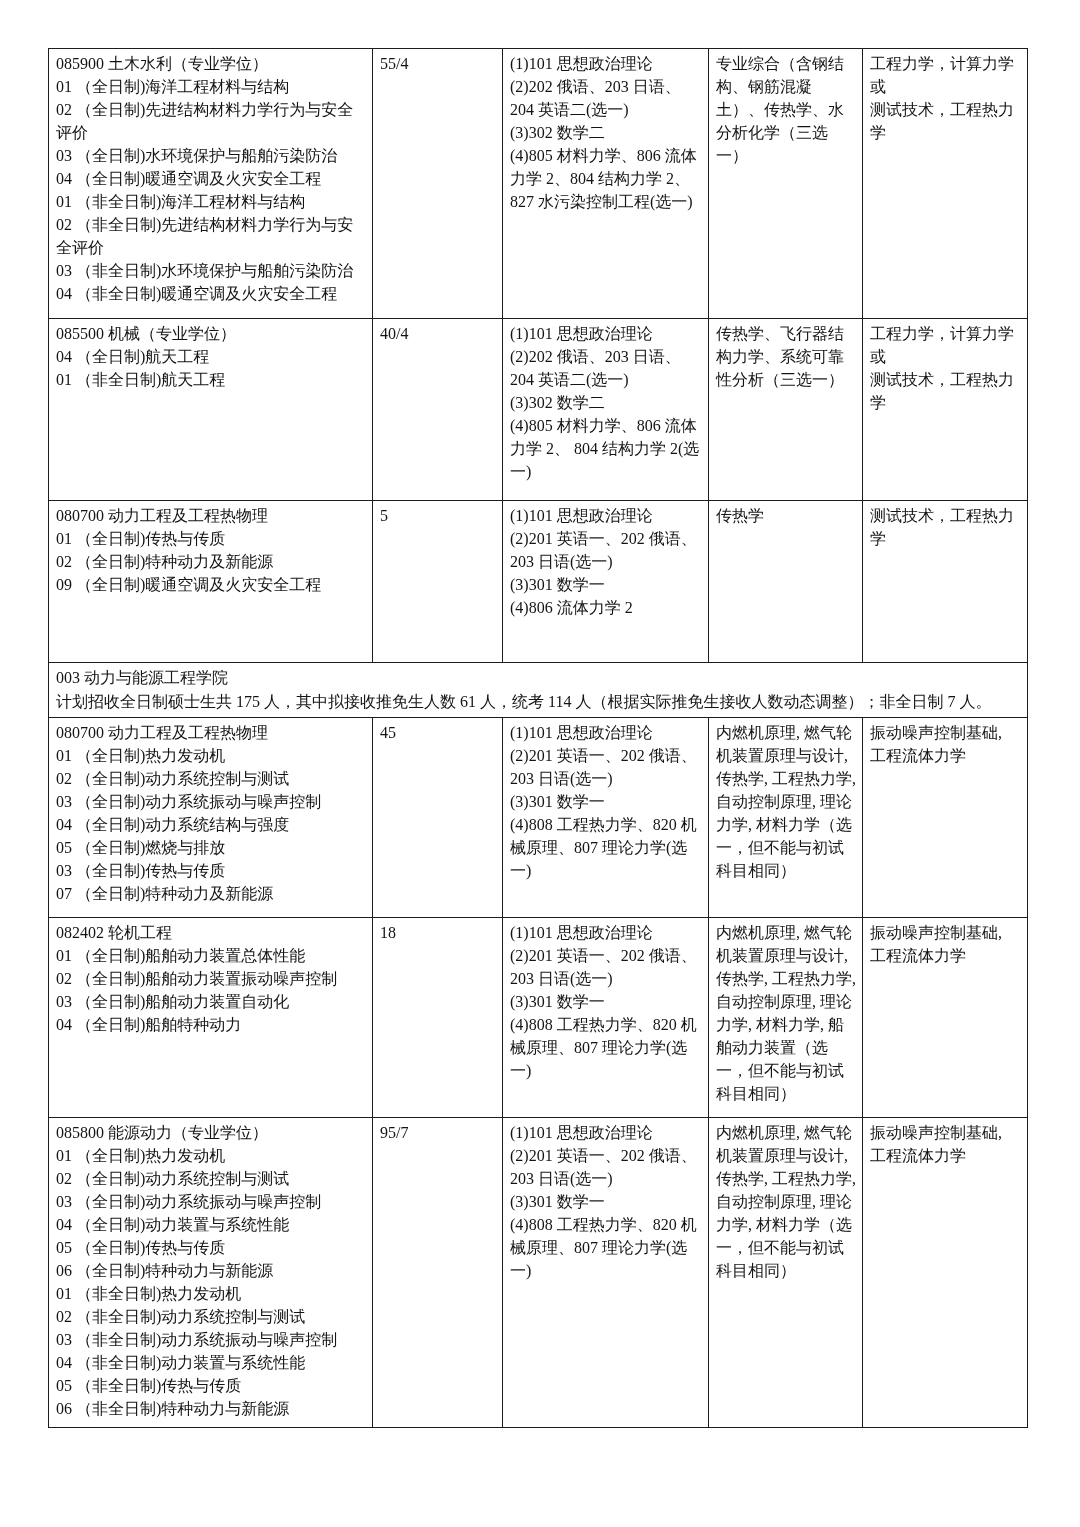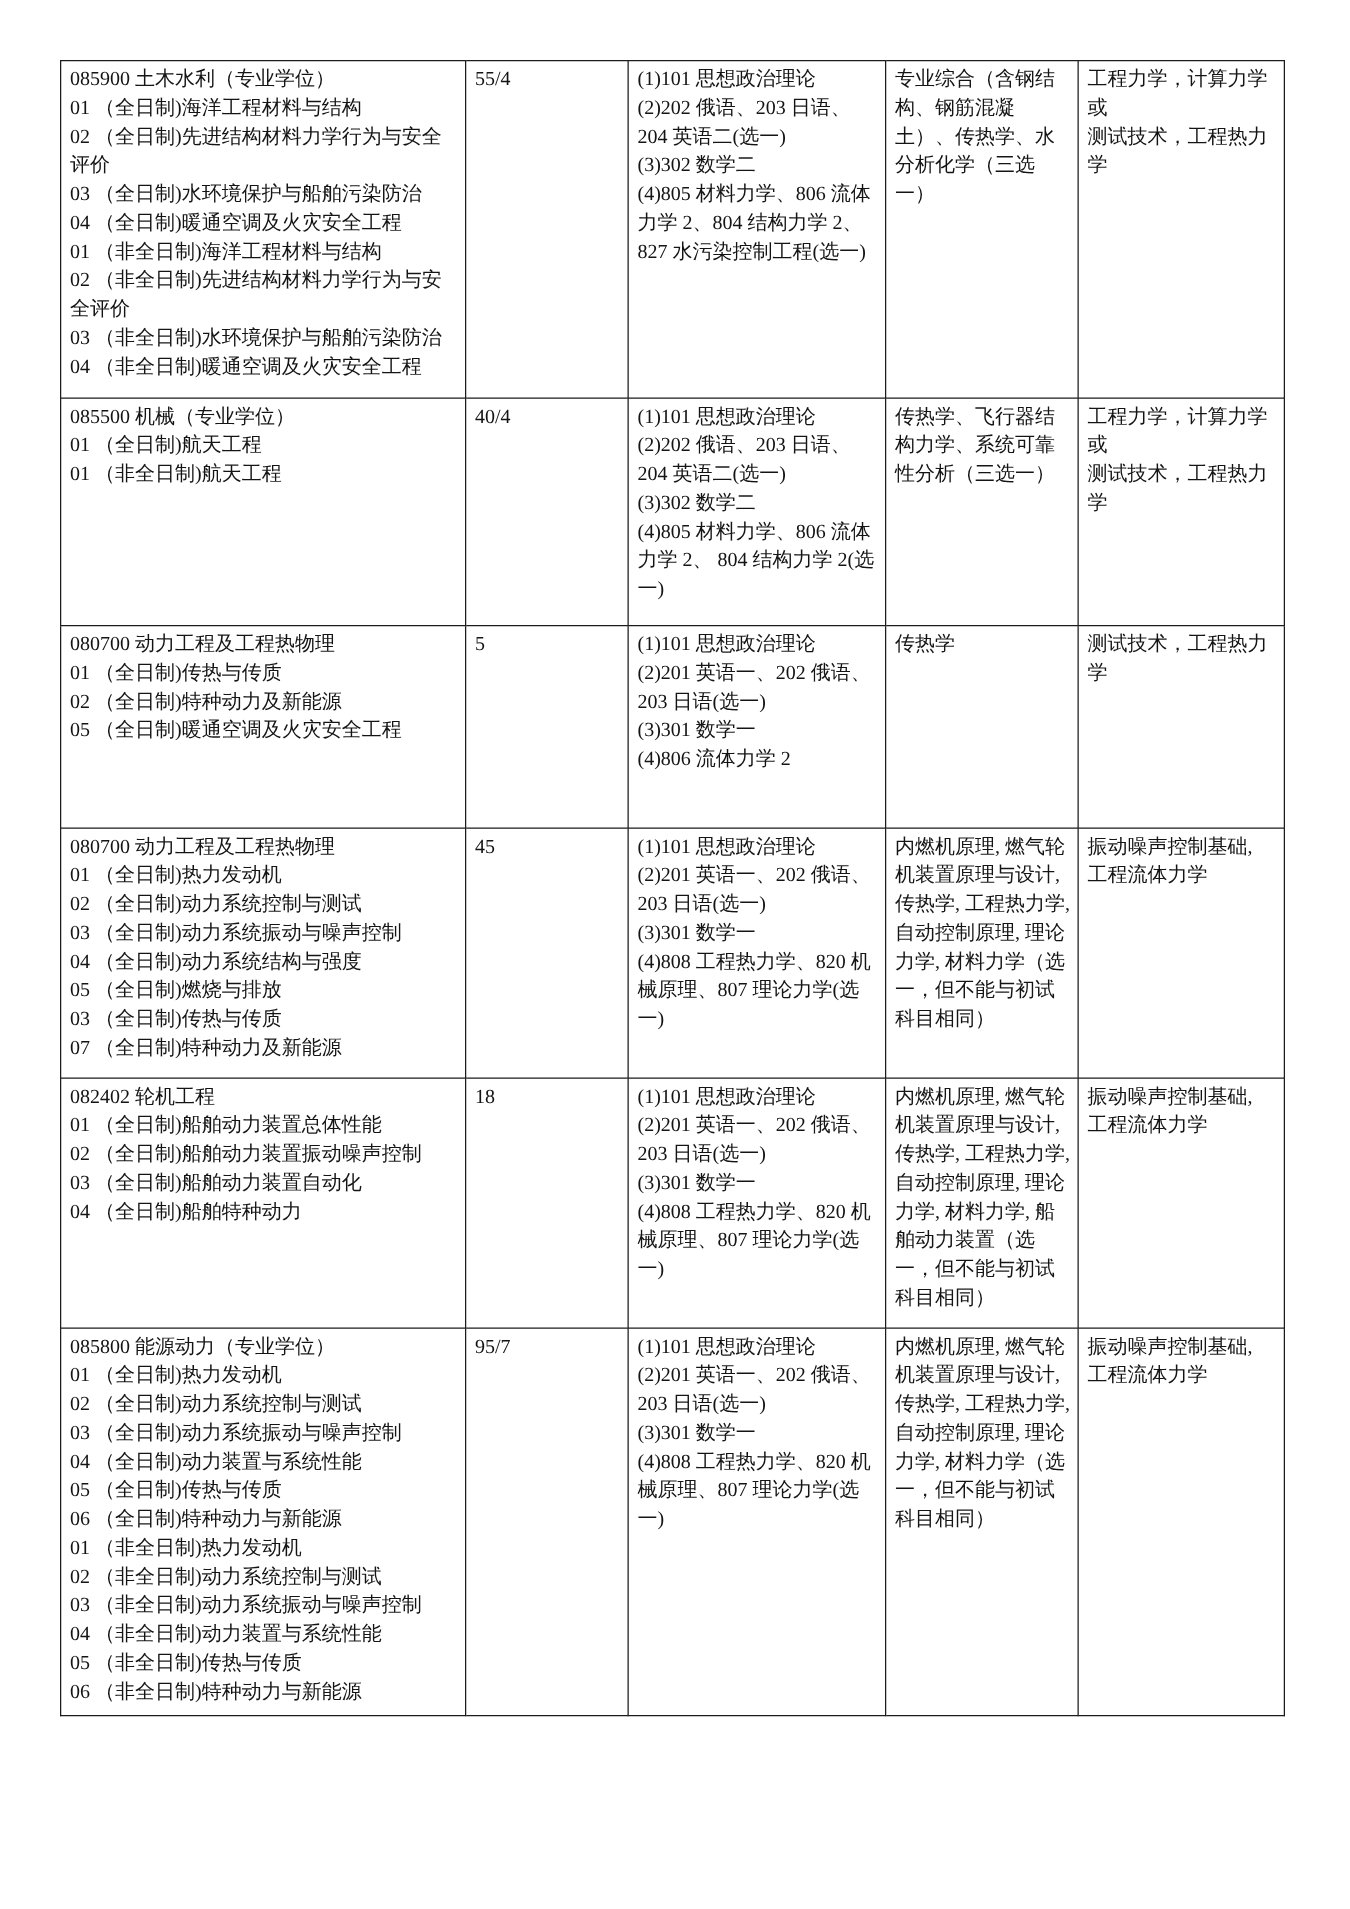--- a/index.html
+++ b/index.html
@@ -100,21 +100,21 @@
               <div class="line">或</div>
               <div class="line">测试技术，工程热力学</div>
             </div>
       </td>
     </tr>
 
     <tr style="height:182px">
       <td class="dir-cell">
         <div class="code-line">085500  机械（专业学位）</div>
         <div>
-              <div class="line">01 （全日制)航天工程</div>
+              <div class="line">04 （全日制)航天工程</div>
               <div class="line">01 （非全日制)航天工程</div>
             </div>
       </td>
       <td class="quota-cell">
         <div>40/4</div>
       </td>
       <td class="exam-cell">
         <div>
               <div class="line">(1)101 思想政治理论</div>
               <div class="line">(2)202 俄语、203 日语、204 英语二(选一)</div>
@@ -133,21 +133,21 @@
             </div>
       </td>
     </tr>
 
     <tr style="height:162px">
       <td class="dir-cell">
         <div class="code-line">080700  动力工程及工程热物理</div>
         <div>
               <div class="line">01 （全日制)传热与传质</div>
               <div class="line">02 （全日制)特种动力及新能源</div>
-              <div class="line">05 （全日制)暖通空调及火灾安全工程</div>
+              <div class="line">09 （全日制)暖通空调及火灾安全工程</div>
             </div>
       </td>
       <td class="quota-cell">
         <div>5</div>
       </td>
       <td class="exam-cell">
         <div>
               <div class="line">(1)101 思想政治理论</div>
               <div class="line">(2)201 英语一、202 俄语、203 日语(选一)</div>
               <div class="line">(3)301 数学一</div>
@@ -157,20 +157,26 @@
       <td class="retest-cell">
         <div>传热学</div>
       </td>
       <td class="extra-cell">
         <div>
               <div class="line">测试技术，工程热力学</div>
             </div>
       </td>
     </tr>
 
+    <tr style="height:50px">
+      <td class="college-cell" colspan="5">
+        <div>003  动力与能源工程学院</div>
+        <div>计划招收全日制硕士生共 175 人，其中拟接收推免生人数 61 人，统考 114 人（根据实际推免生接收人数动态调整）；非全日制 7 人。</div>
+      </td>
+    </tr>
 
     <tr style="height:200px">
       <td class="dir-cell">
         <div class="code-line">080700  动力工程及工程热物理</div>
         <div>
               <div class="line">01 （全日制)热力发动机</div>
               <div class="line">02 （全日制)动力系统控制与测试</div>
               <div class="line">03 （全日制)动力系统振动与噪声控制</div>
               <div class="line">04 （全日制)动力系统结构与强度</div>
               <div class="line">05 （全日制)燃烧与排放</div>

